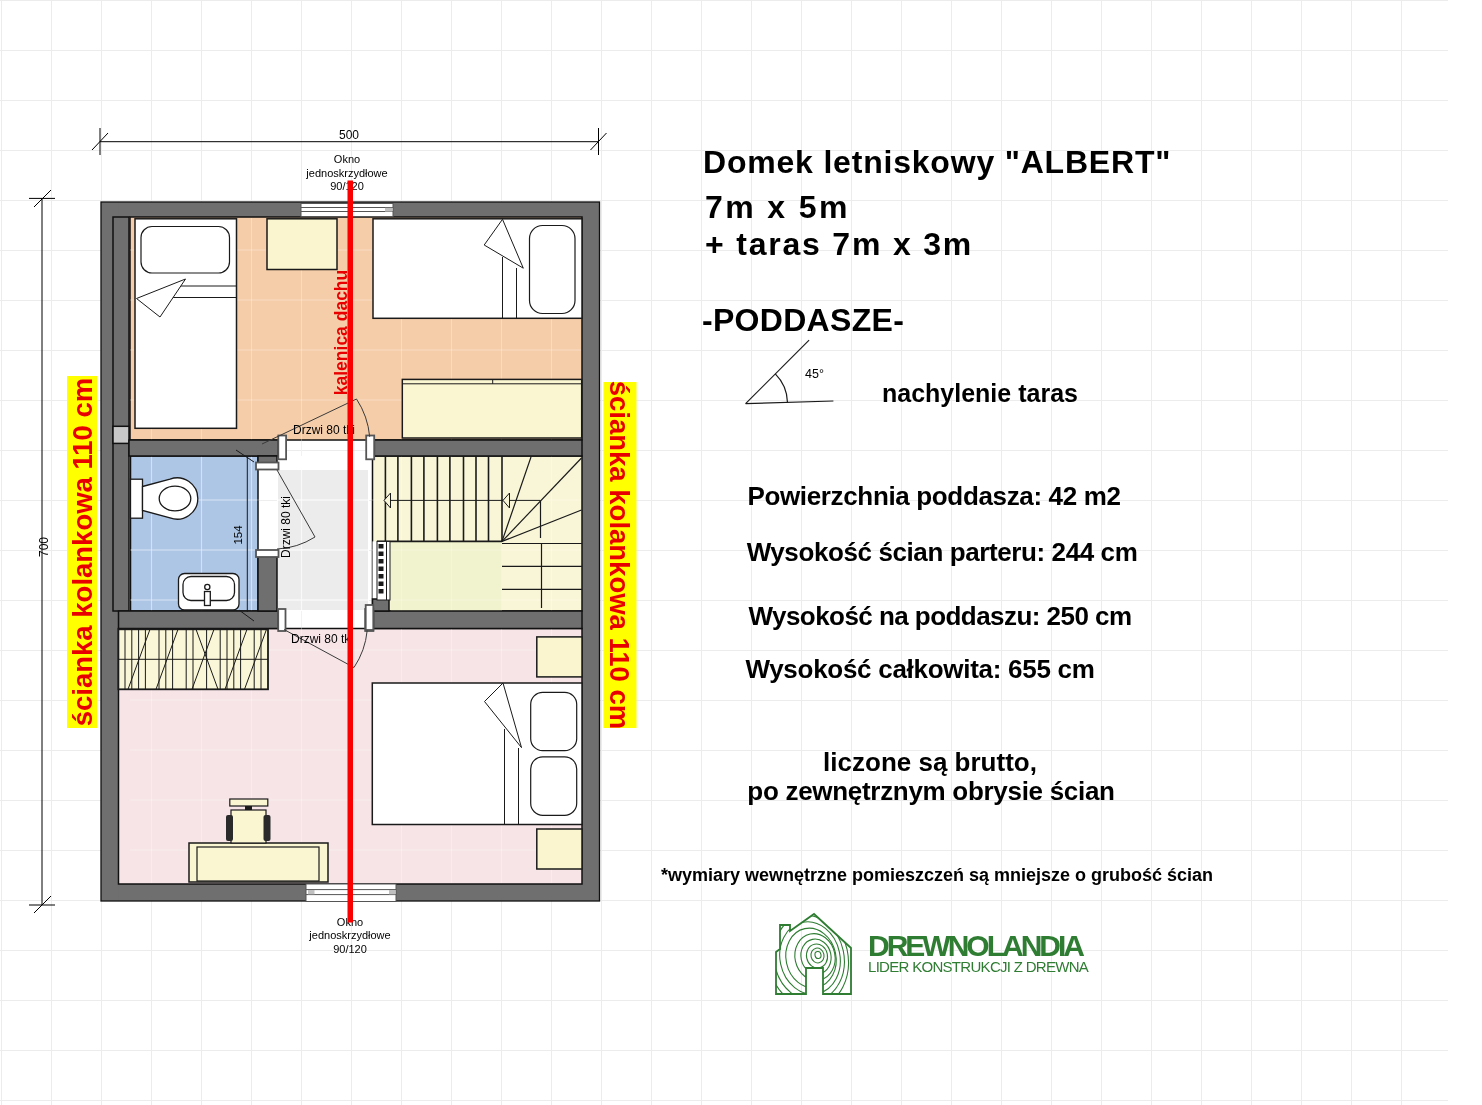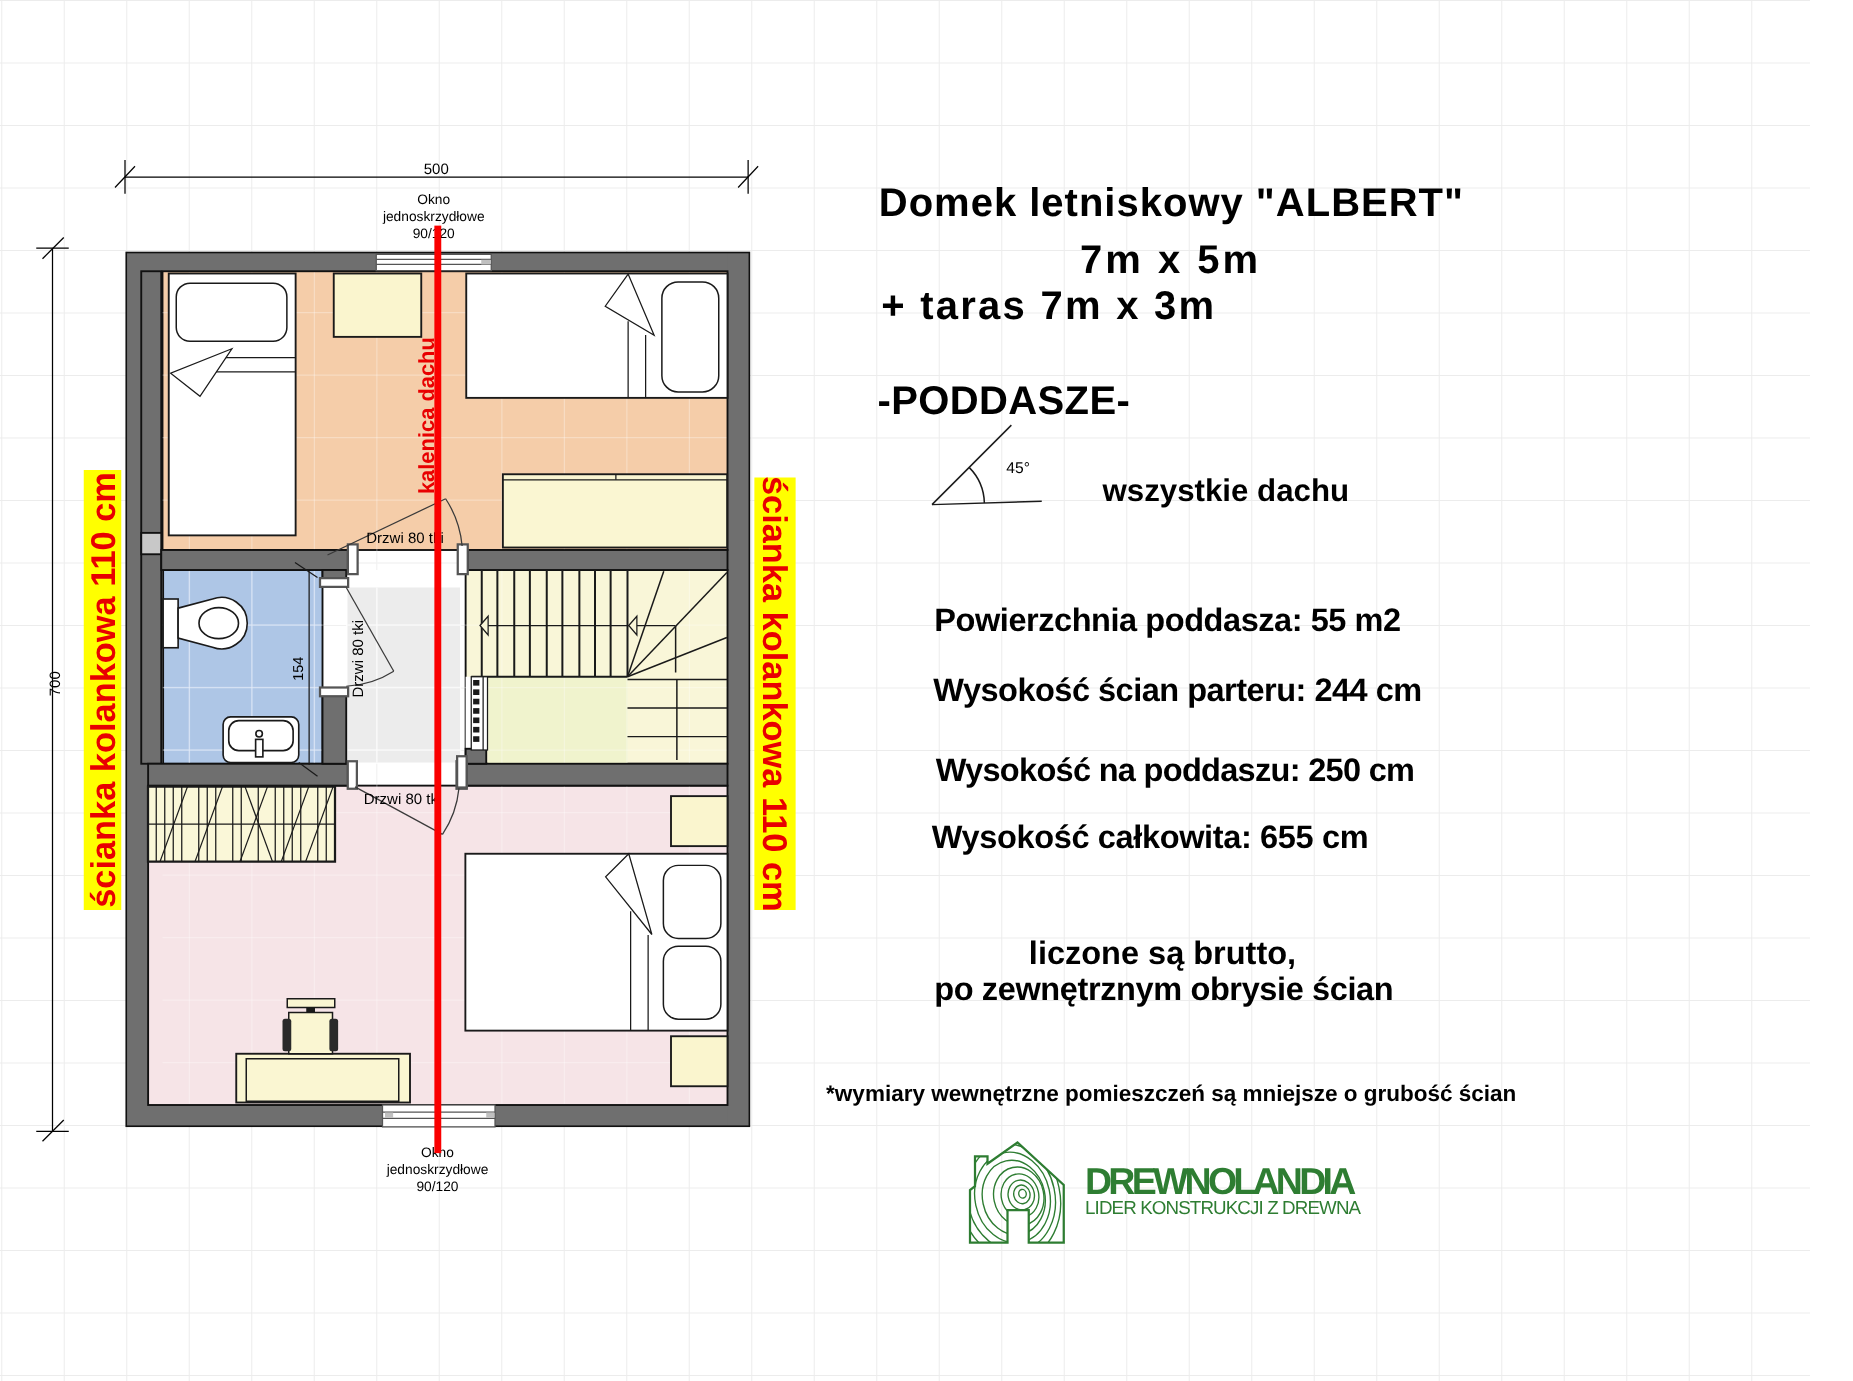--- a/index.html
+++ b/index.html
@@ -361,29 +361,29 @@
     <line x1="745.6" y1="403.7" x2="833.4" y2="401"></line>
     <line x1="745.6" y1="403.7" x2="809.1" y2="340.1"></line>
     <path d="M787.5,402.4 A42,42 0 0 0 775.3,373.9"></path>
   </g>
 
   <text x="805" y="378" font-size="12.5">45°</text>
 </svg>
 
 <div class="t" style="left:703px;top:144px;width:463px;font-size:32px;font-weight:bold;text-align:center;letter-spacing:0.8px;">Domek letniskowy "ALBERT"</div>
 
-<div class="t" style="left:705px;top:189px;width:463px;font-size:32px;font-weight:bold;text-align:center;letter-spacing:2.4px;">7m x 5m</div>
+<div class="t" style="left:705px;top:189px;width:463px;font-size:32px;font-weight:bold;text-align:left;letter-spacing:2.4px;">7m x 5m</div>
 
 <div class="t" style="left:705px;top:226px;width:463px;font-size:32px;font-weight:bold;letter-spacing:1.8px;">+ taras 7m x 3m</div>
 
 <div class="t" style="left:702px;top:302px;width:463px;font-size:32px;font-weight:bold;text-align:left;letter-spacing:0.3px;">-PODDASZE-</div>
 
-<div class="t" style="left:882px;top:379px;font-size:25px;font-weight:bold;">wszystkie dachu</div>
-
-<div class="t" style="left:548px;top:481px;width:772px;font-size:26px;font-weight:bold;text-align:center;letter-spacing:-0.35px;">Powierzchnia poddasza: 55 m2</div>
+<div class="t" style="left:882px;top:379px;font-size:25px;font-weight:bold;">nachylenie taras</div>
+
+<div class="t" style="left:548px;top:481px;width:772px;font-size:26px;font-weight:bold;text-align:center;letter-spacing:-0.35px;">Powierzchnia poddasza: 42 m2</div>
 
 <div class="t" style="left:556px;top:537px;width:772px;font-size:26px;font-weight:bold;text-align:center;letter-spacing:-0.4px;">Wysokość ścian parteru: 244 cm</div>
 
 <div class="t" style="left:554px;top:601px;width:772px;font-size:26px;font-weight:bold;text-align:center;letter-spacing:-0.55px;">Wysokość na poddaszu: 250 cm</div>
 
 <div class="t" style="left:534px;top:654px;width:772px;font-size:26px;font-weight:bold;text-align:center;letter-spacing:-0.28px;">Wysokość całkowita: 655 cm</div>
 
 
 <div class="t" style="left:544px;top:747px;width:772px;font-size:26px;font-weight:bold;text-align:center;">liczone są brutto,</div>
 

